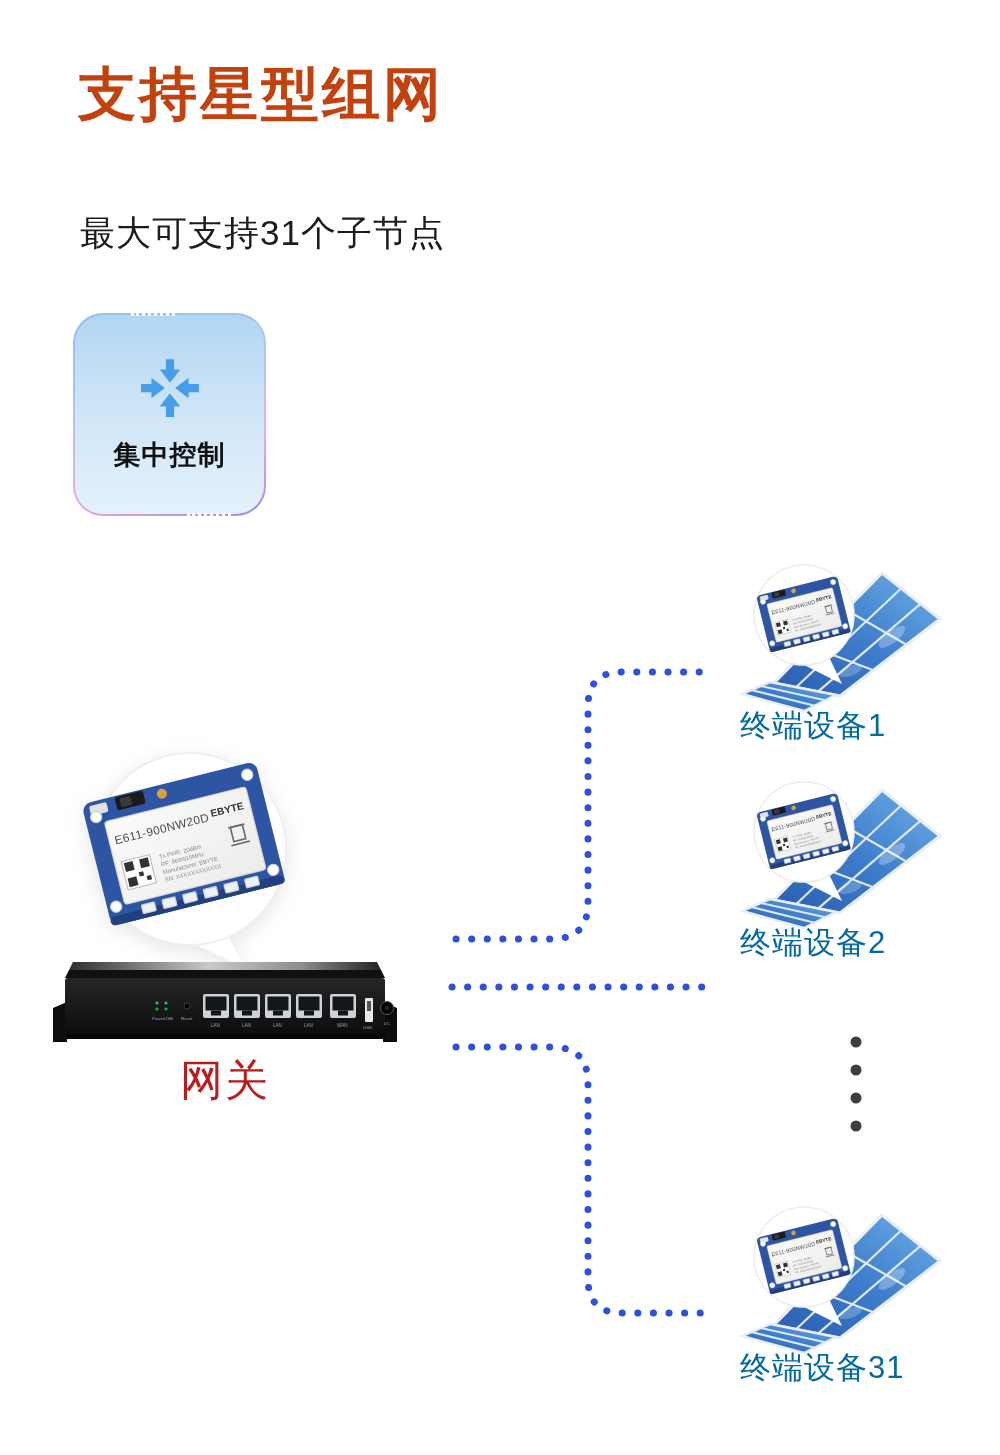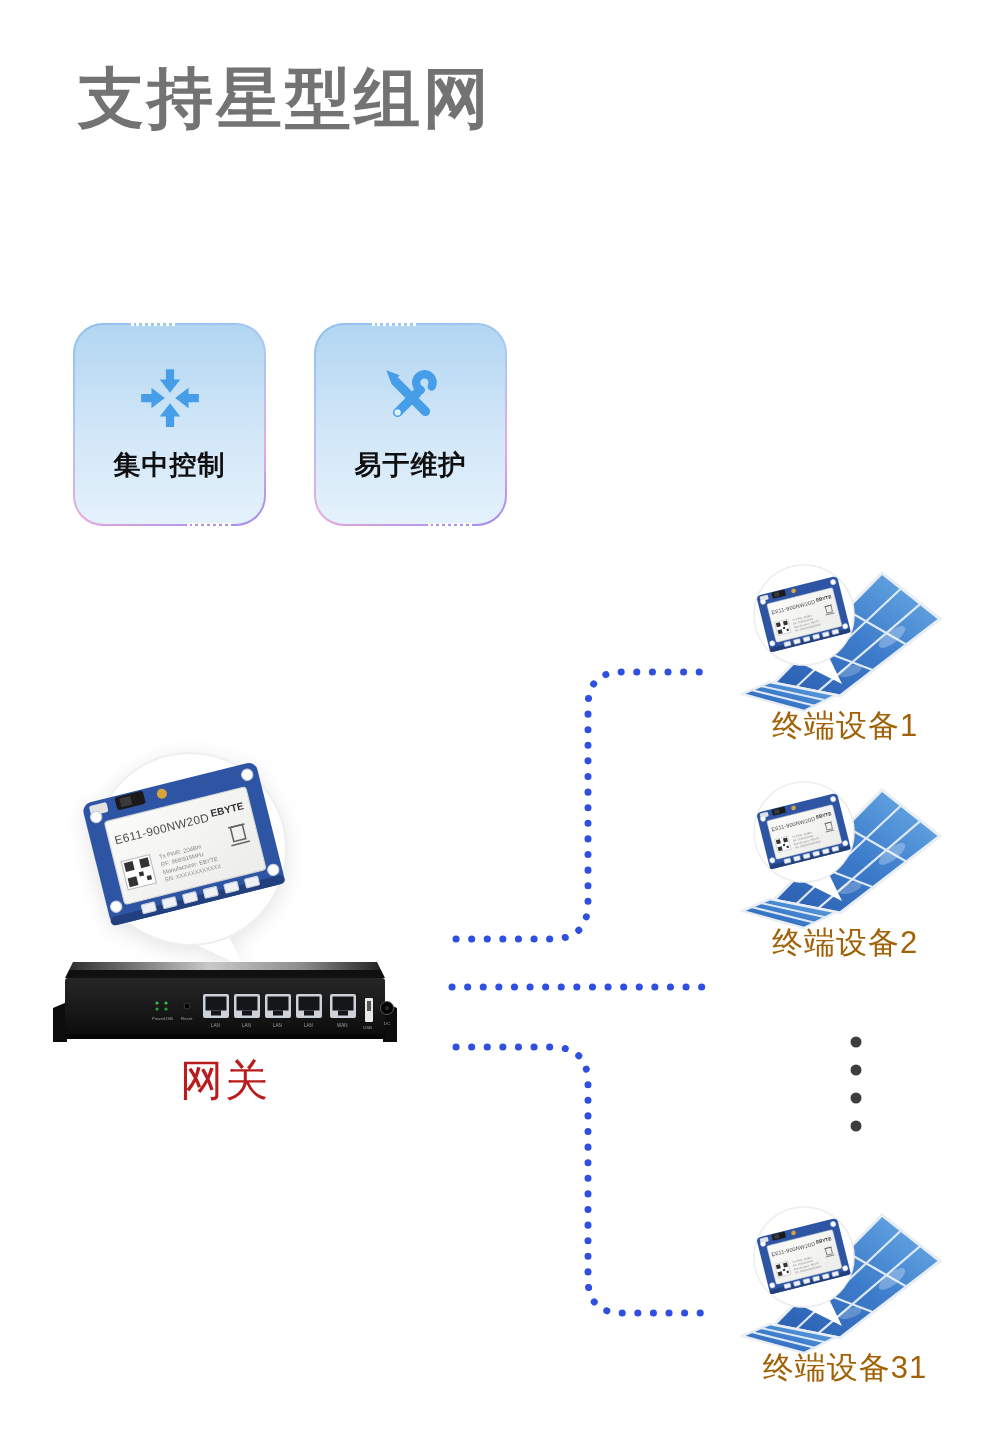--- a/index.html
+++ b/index.html
@@ -1,49 +1,49 @@
 <!DOCTYPE html>
 <html><head>
 <meta charset="utf-8">
 <style>
   html,body{margin:0;padding:0;background:#fff;}
   .page{position:relative;width:1000px;height:1455px;background:#ffffff;overflow:hidden;
         font-family:"Liberation Sans","DejaVu Sans",sans-serif;color:#111;}
 
   
-  .title{position:absolute;left:78px;top:62px;font-size:66px;font-weight:900;
-         letter-spacing:3px;color:#737373;line-height:1.1;}
+  .title{position:absolute;left:78px;top:62px;font-size:58px;font-weight:900;
+         letter-spacing:3px;color:#c2410c;line-height:1.1;}
   .subtitle{position:absolute;left:80px;top:210px;font-size:35px;font-weight:500;
             letter-spacing:1px;color:#1c1c1c;}
 
   
-  .cards{position:absolute;left:73px;top:323px;display:grid;
-         grid-template-columns:repeat(4,193px);gap:48px;}
+  .cards{position:absolute;left:73px;top:313px;display:grid;
+         grid-template-columns:repeat(4,193px);gap:30px;}
   .card{position:relative;height:203px;border-radius:30px;padding:2px;box-sizing:border-box;
         background:linear-gradient(160deg,#8fc1ee 0%,#aac8f1 35%,#e9a9de 72%,#9b8cec 100%);}
   .card-inner{width:100%;height:100%;border-radius:28px;box-sizing:border-box;
         background:linear-gradient(180deg,#b2d6f2 0%,#cfe5f7 48%,#e4f2fc 100%);
         display:flex;flex-direction:column;align-items:center;padding-top:40px;}
   .card::before{content:"";position:absolute;top:0px;left:30%;width:44px;
         border-top:3px dotted #ffffff;}
   .card::after{content:"";position:absolute;bottom:0px;right:18%;width:44px;
         border-top:3px dotted #ffffff;}
   .icon-box{width:66px;height:66px;}
   .card-label{margin-top:16px;font-size:27px;font-weight:700;color:#101010;letter-spacing:1px;}
 
   
   .links-svg{position:absolute;left:0;top:0;pointer-events:none;}
   .gw-callout{position:absolute;left:78px;top:745px;filter:drop-shadow(0 5px 10px rgba(0,0,0,.10));}
   .gw-box{position:absolute;left:45px;top:950px;}
   .gw-label{position:absolute;left:45px;top:1052px;width:360px;text-align:center;
             font-size:43px;font-weight:500;color:#b91c1c;letter-spacing:2px;}
   .device{position:absolute;left:740px;width:210px;}
   .device .dev-svg{position:absolute;left:0;top:0;}
-  .dev-label{position:absolute;top:142px;left:0;width:100%;text-align:center;
-             font-size:31px;font-weight:500;color:#a16207;letter-spacing:1px;}
+  .dev-label{position:absolute;top:142px;left:0;width:100%;text-align:left;
+             font-size:31px;font-weight:500;color:#0369a1;letter-spacing:1px;}
   #device-1{top:563px;}  #device-2{top:780px;}  #device-31{top:1205px;}
   svg text{font-family:"Liberation Sans","DejaVu Sans",sans-serif;}
 </style>
 </head>
 <body>
 
 <div class="page">
 
   <svg width="0" height="0" style="position:absolute" aria-hidden="true">
     <defs>
@@ -117,55 +117,40 @@
         <line x1="20.7" y1="123" x2="85.3" y2="137.3" stroke="#dfe9f3" stroke-width="2"></line>
 
         <path d="M88 92 L102 121 L62 101 Z" fill="#ffffff"></path>
         <circle cx="64" cy="52" r="50" fill="#ffffff" stroke="#ededed" stroke-width="1.5"></circle>
         <use href="#module-pcb" transform="translate(22,22) scale(0.52) rotate(-14 80 56)"></use>
       </g>
     </defs>
   </svg>
 
   <div class="title">支持星型组网</div>
+  <div class="subtitle">最大可支持31个子节点</div>
 
   <div class="cards">
 
     <div class="card">
       <div class="card-inner">
         <div class="icon-box">
           <svg viewBox="0 0 64 64" width="66" height="66">
             <g fill="#479ee8">
               <path d="M32 27 L22 14 H28 V4 H36 V14 H42 Z"></path>
               <path d="M32 27 L22 14 H28 V4 H36 V14 H42 Z" transform="rotate(90 32 32)"></path>
               <path d="M32 27 L22 14 H28 V4 H36 V14 H42 Z" transform="rotate(180 32 32)"></path>
               <path d="M32 27 L22 14 H28 V4 H36 V14 H42 Z" transform="rotate(270 32 32)"></path>
             </g>
           </svg>
         </div>
         <div class="card-label">集中控制</div>
       </div>
     </div>
 
-    <div class="card">
-      <div class="card-inner">
-        <div class="icon-box">
-          <svg viewBox="0 0 64 64" width="66" height="66">
-            <g stroke="#479ee8" stroke-linecap="round" fill="none">
-              <line x1="17" y1="16" x2="46" y2="45" stroke-width="9"></line>
-              <line x1="19" y1="46" x2="38" y2="27" stroke-width="9"></line>
-              <circle cx="45" cy="17" r="8" stroke-width="8" stroke-dasharray="38 13" transform="rotate(115 45 17)"></circle>
-            </g>
-            <path d="M8 5 L21 10 L13 18 Z" fill="#479ee8"></path>
-            <circle cx="19" cy="46" r="3" fill="#dff0fb"></circle>
-          </svg>
-        </div>
-        <div class="card-label">易于维护</div>
-      </div>
-    </div>
 
 
   </div>
 
   <svg class="links-svg" width="1000" height="1455" viewBox="0 0 1000 1455">
     <g stroke="#2f4fe0" stroke-width="7" stroke-linecap="round" fill="none" stroke-dasharray="0.1 15.5">
       <path d="M456 939 H552 Q588 939 588 903 V706 Q588 672 622 672 H710"></path>
       <path d="M452 987 H704"></path>
       <path d="M456 1047 H552 Q588 1047 588 1083 V1279 Q588 1313 622 1313 H708"></path>
     </g>

